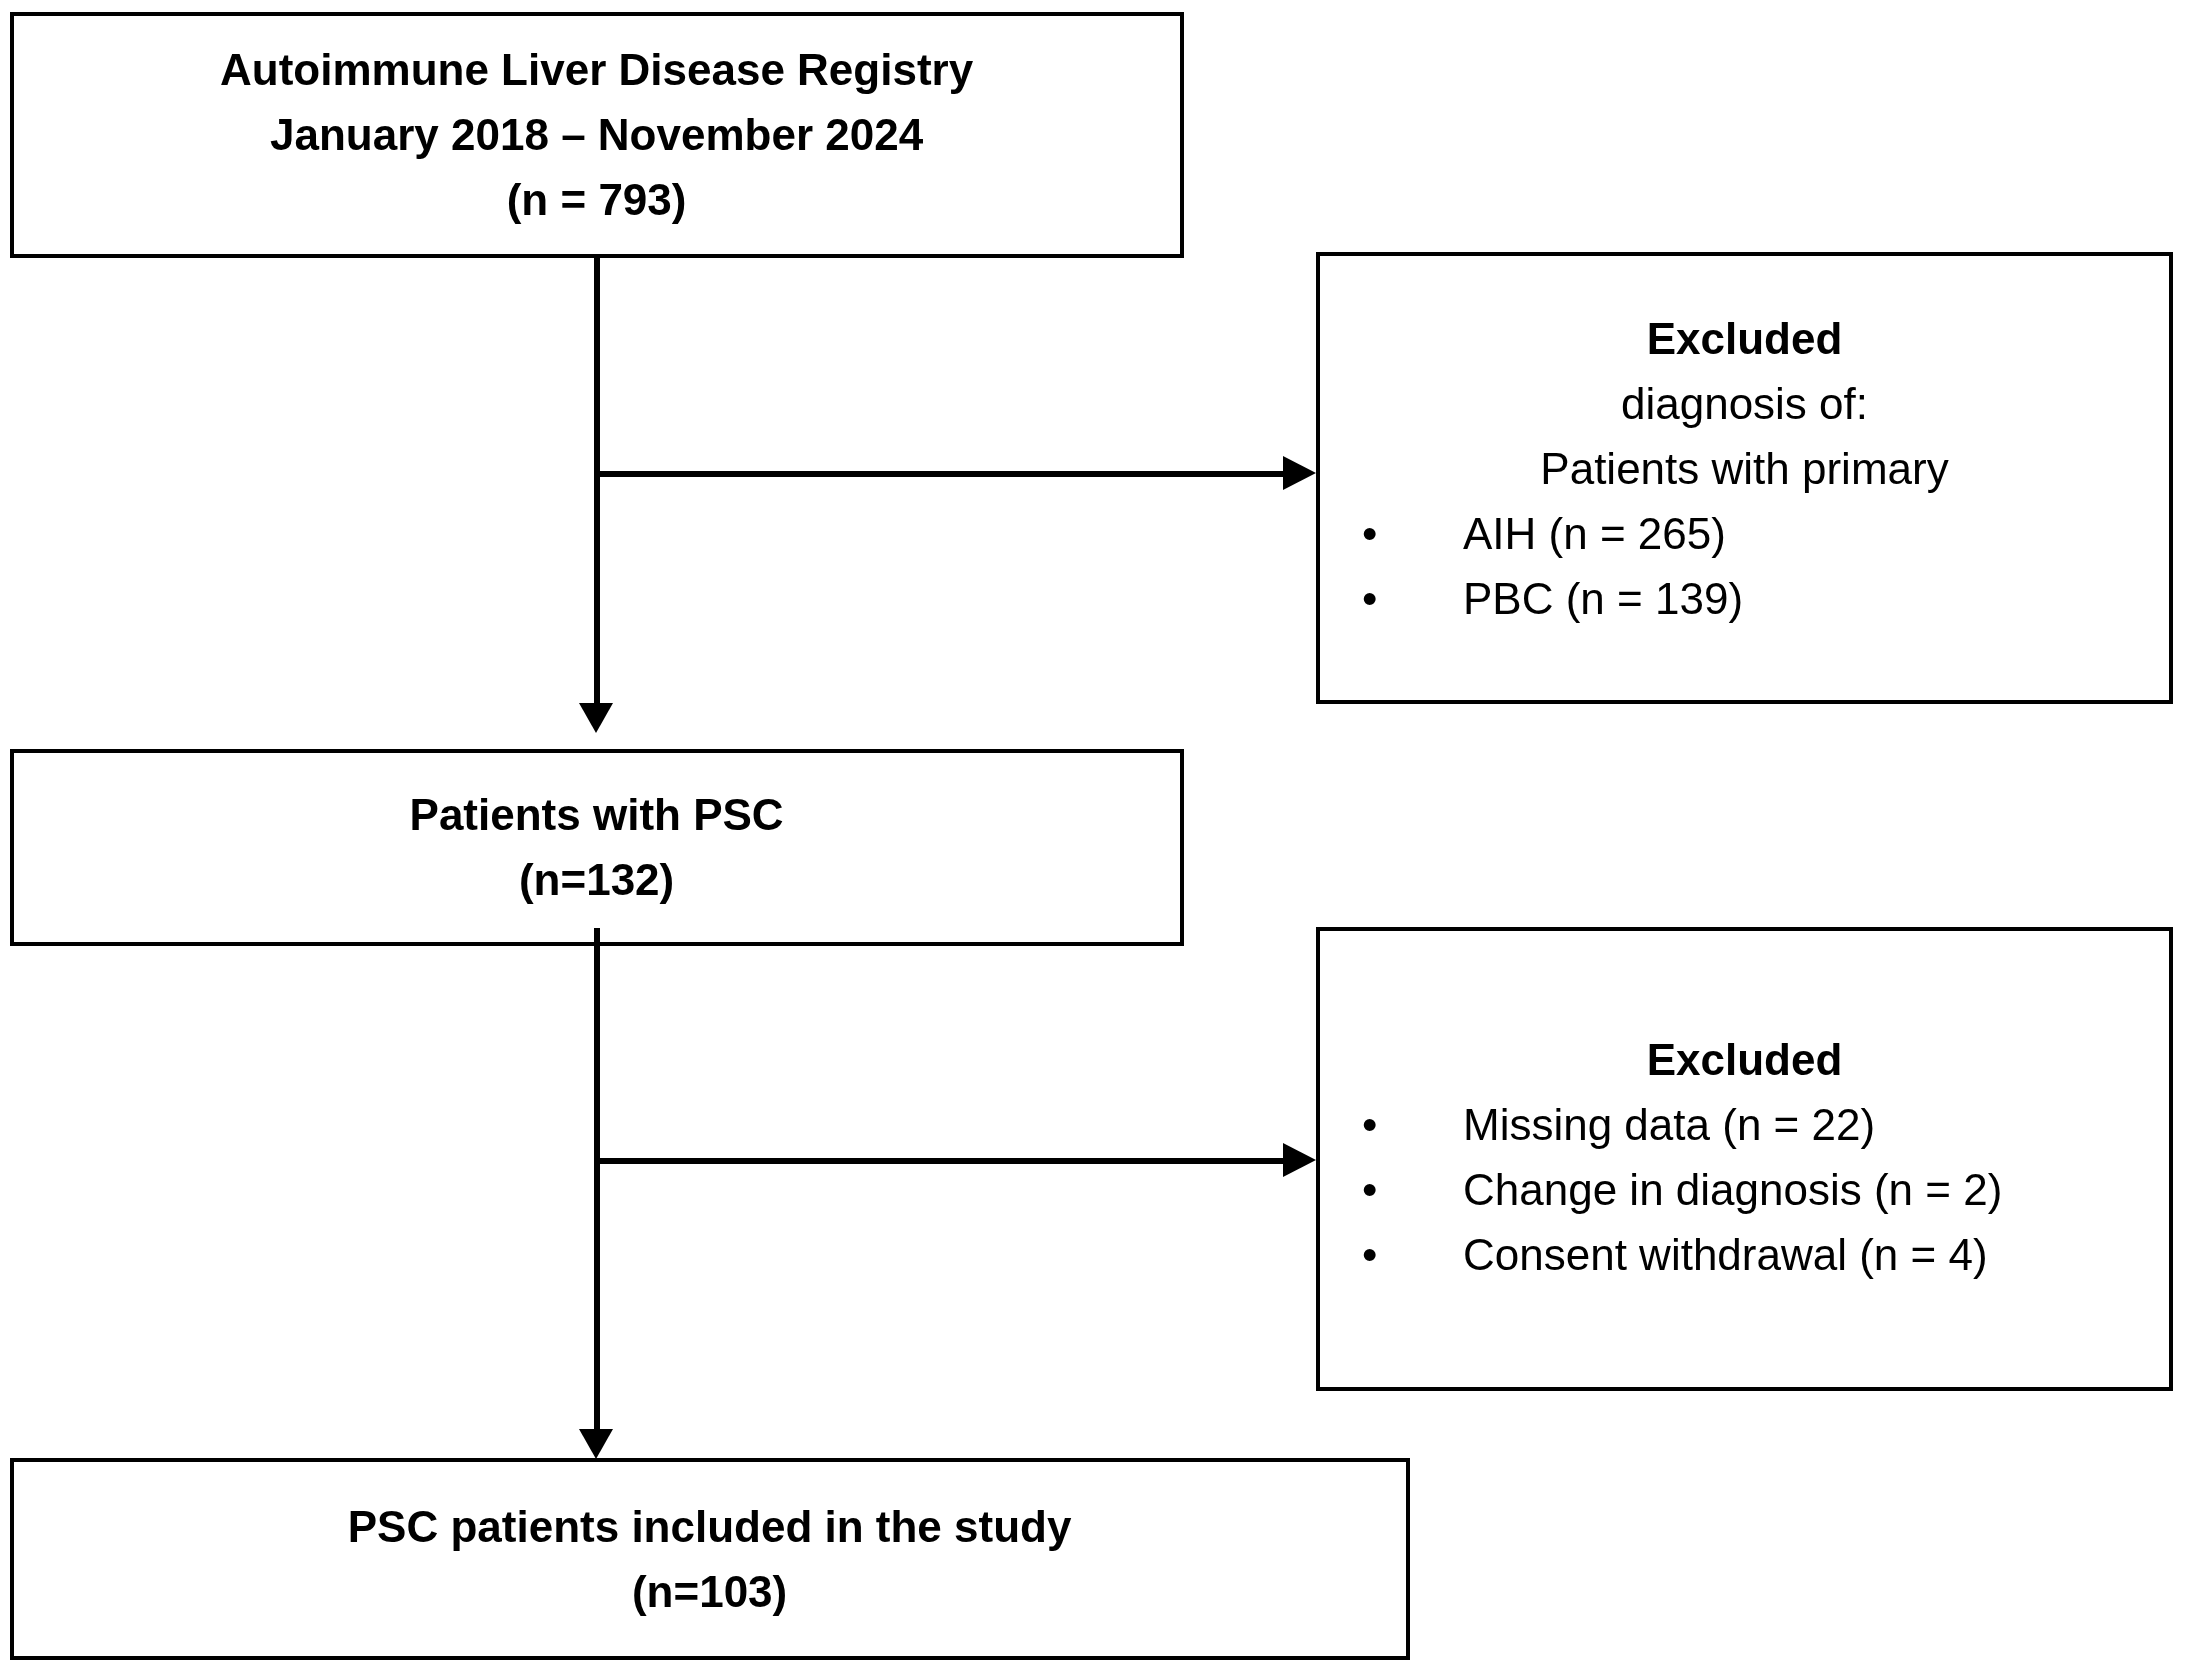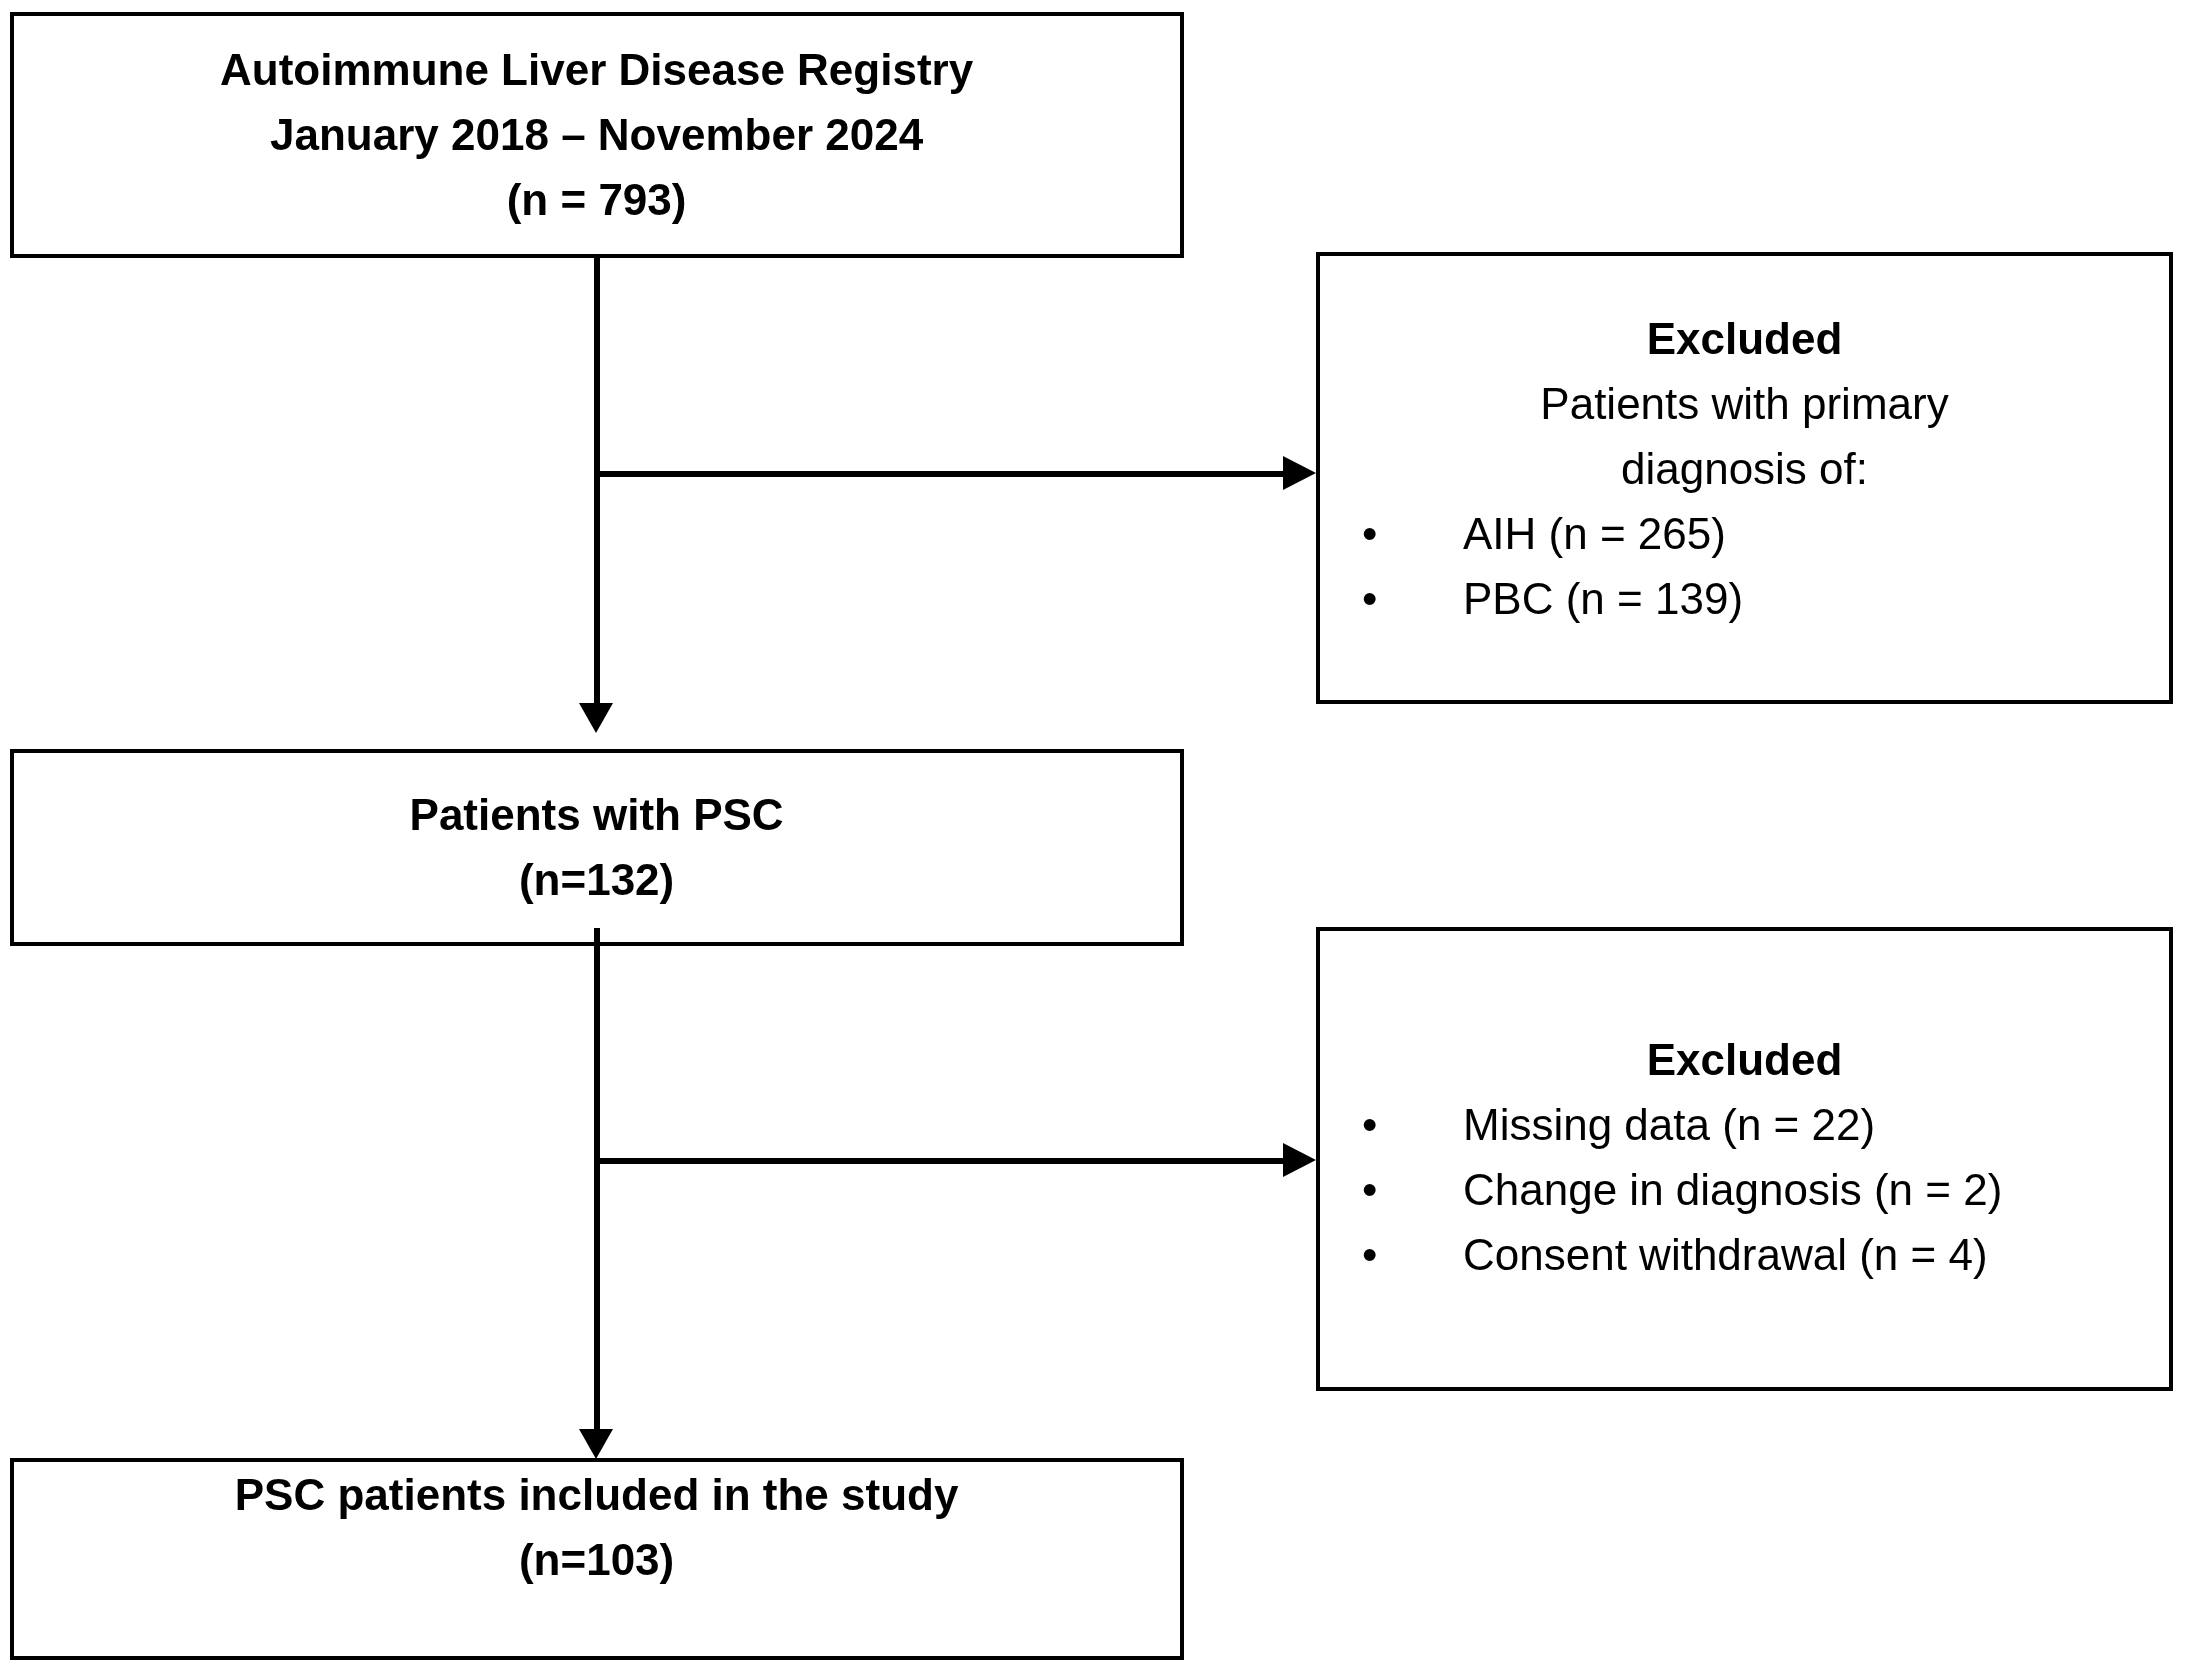--- a/index.html
+++ b/index.html
@@ -36,21 +36,21 @@
     padding-left: 42px;
     box-sizing: border-box;
   }
   .bullet-text { flex: 1; margin-left: 20px; }
 
   
   #box-registry   { left: 9.6px;   top: 11.5px;   width: 1174px; height: 246px; padding-top: 21px; }
   #box-excluded-1 { left: 1316px; top: 252px;  width: 857px;  height: 452px; padding-top: 50px; }
   #box-psc        { left: 9.6px;   top: 733px;  width: 1174px; height: 197px; padding-top: 29px; margin-top: 16px; }
   #box-excluded-2 { left: 1316px; top: 927px;  width: 857px;  height: 464px; padding-top: 96px; }
-  #box-included   { left: 9.6px;   top: 1458px; width: 1174px; height: 202px; }
+  #box-included   { left: 9.6px;   top: 1458px; width: 1400px; height: 202px; padding-top: 32px; }
 
   
   .vline { position: absolute; width: 5.8px; background: #000000; }
   .hline { position: absolute; height: 5.8px; background: #000000; }
   #vline-1 { left: 594px; top: 256px; height: 451px; }
   #vline-2 { left: 594px; top: 928px; height: 503px; }
   #hline-1 { left: 594px; top: 471px; width: 692px; }
   #hline-2 { left: 594px; top: 1158px; width: 692px; }
 
   .arrowhead-down {
@@ -85,22 +85,22 @@
   </div>
 
   <div class="vline" id="vline-1"></div>
   <div class="arrowhead-down" id="arrowhead-down-1"></div>
 
   <div class="hline" id="hline-1"></div>
   <div class="arrowhead-right" id="arrowhead-right-1"></div>
 
   <div class="box" id="box-excluded-1">
     <div class="center-line bold">Excluded</div>
+    <div class="center-line">diagnosis of:</div>
     <div class="center-line">Patients with primary</div>
-    <div class="center-line">diagnosis of:</div>
     <div class="bullet-row">
       <span class="bullet-marker">•</span>
       <span class="bullet-text">AIH (n = 265)</span>
     </div>
     <div class="bullet-row">
       <span class="bullet-marker">•</span>
       <span class="bullet-text">PBC (n = 139)</span>
     </div>
   </div>
 

